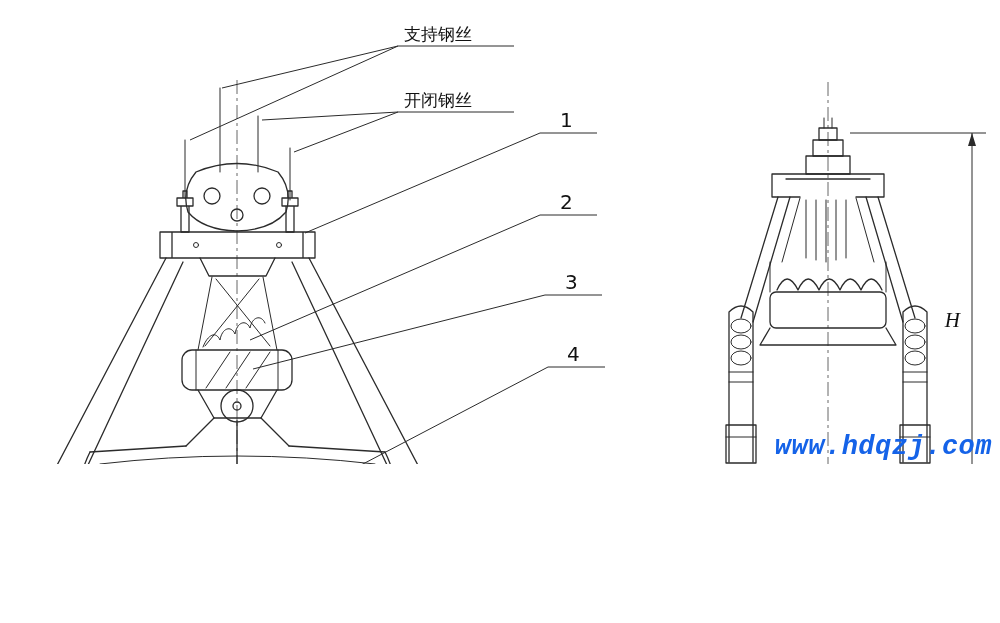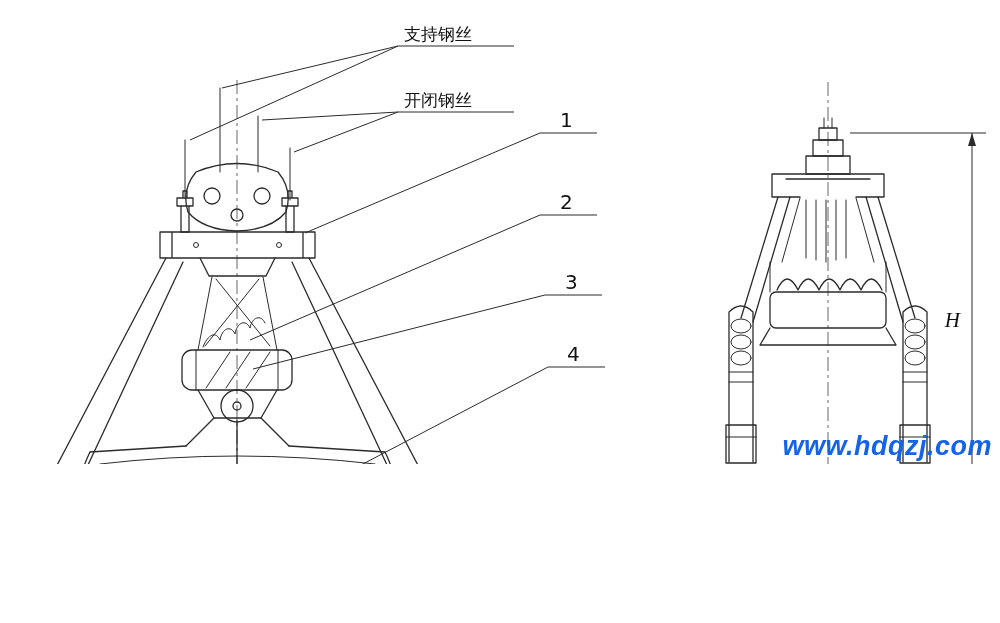--- a/index.html
+++ b/index.html
@@ -9,21 +9,21 @@
   .ln{fill:none;stroke:#2b2b2b;stroke-width:1.3;stroke-linecap:round;stroke-linejoin:round;}
   .thin{stroke-width:1;}
   .cl{fill:none;stroke:#555;stroke-width:.9;stroke-dasharray:14 4 3 4;}
   .ldr{fill:none;stroke:#2b2b2b;stroke-width:1;}
   .dim{fill:none;stroke:#2b2b2b;stroke-width:1;}
   .arr{fill:#2b2b2b;stroke:none;}
   .cjk{font-size:17px;font-family:"DejaVu Sans","Liberation Sans",sans-serif;fill:#111;}
   .num{font-size:20px;font-family:"DejaVu Sans","Liberation Sans",sans-serif;fill:#111;}
   .dimtxt{font-style:italic;font-size:21px;font-family:"Liberation Serif",serif;fill:#111;}
   .watermark{position:absolute;right:8px;bottom:2px;font-weight:bold;font-style:italic;
-             font-size:27px;letter-spacing:.5px;}
+             font-size:27px;letter-spacing:.5px;font-family:Liberation Mono, monospace;}
 </style>
 </head>
 <body>
 
 <div class="stage">
   <svg width="1000" height="623" viewBox="0 0 1000 623">
 
     <g>
 
       <path class="cl" d="M237,80 V618"></path>

